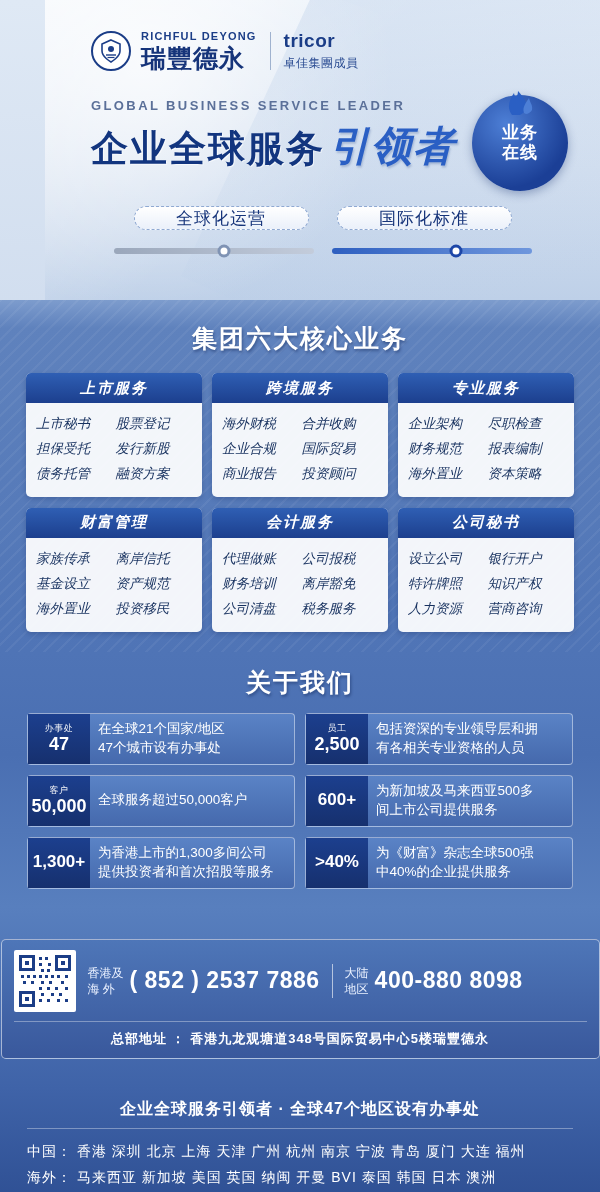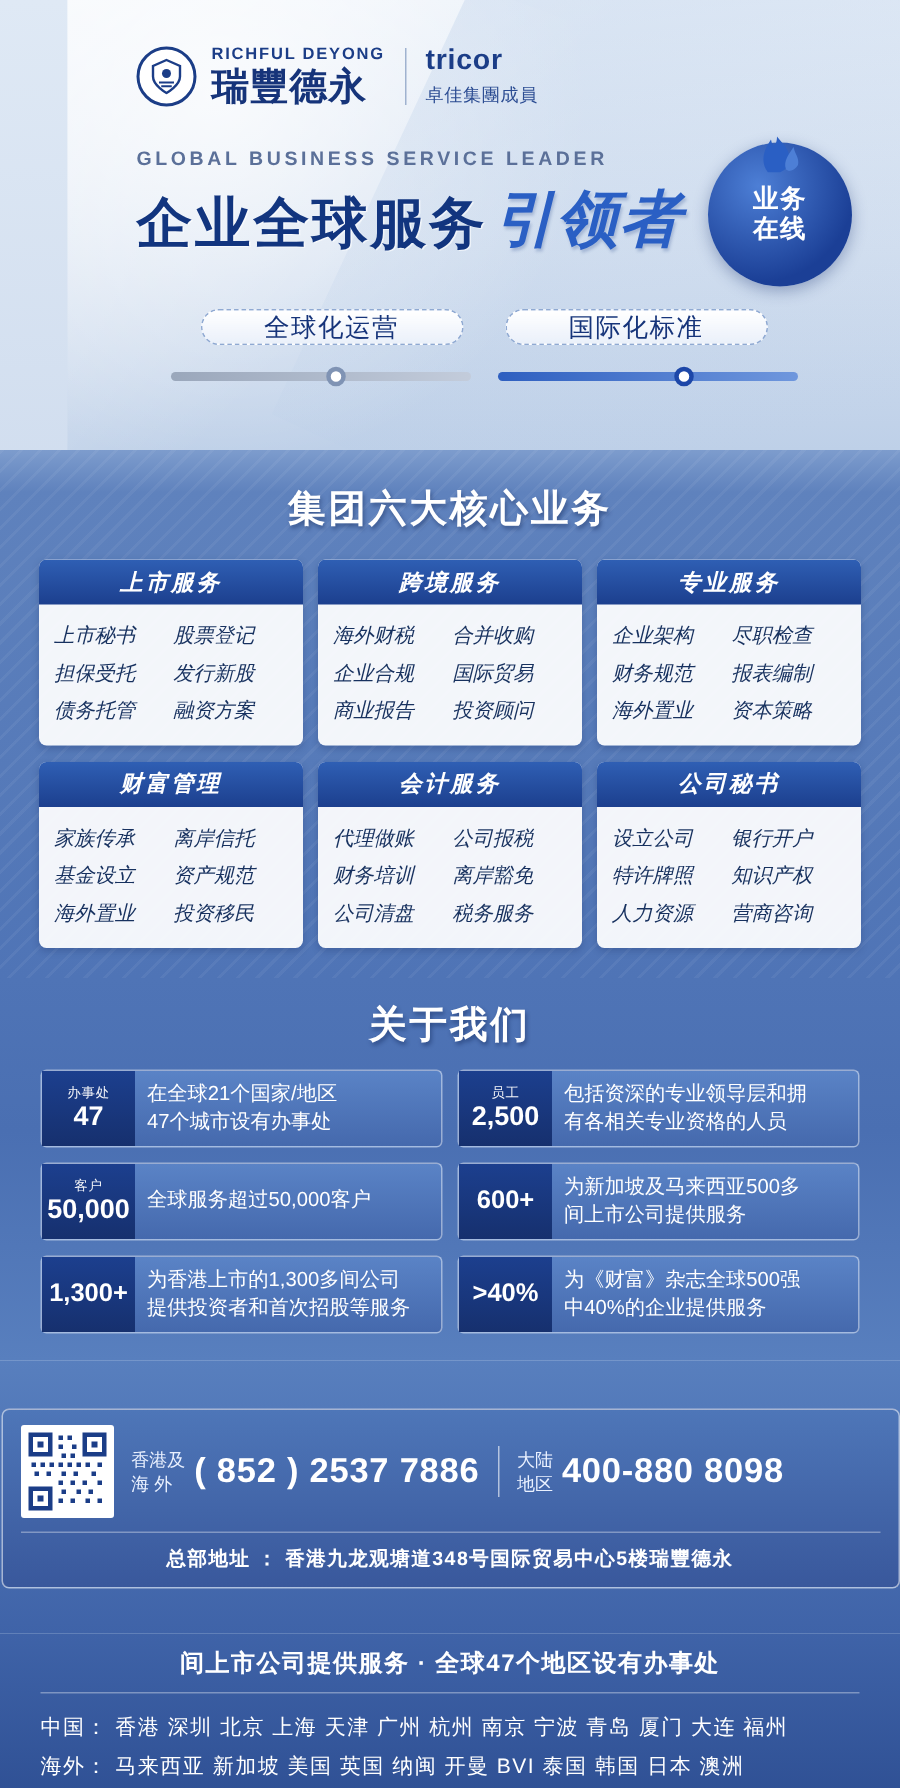--- a/index.html
+++ b/index.html
@@ -536,21 +536,21 @@
         <div class="vline"></div>
         <div class="tel-label" style="white-space:pre-line">大陆
 地区</div>
         <div class="tel-main">400-880 8098</div>
       </div>
       <div class="addr">总部地址 ： 香港九龙观塘道348号国际贸易中心5楼瑞豐德永</div>
     </div>
   </div>
 
   <div class="footer">
-    <div class="footer-title">间上市公司提供服务 · 全球47个地区设有办事处</div>
+    <div class="footer-title">企业全球服务引领者 · 全球47个地区设有办事处</div>
     <div class="geo">
       <div>
         <span>中国：</span>
         <span>香港 深圳 北京 上海 天津 广州 杭州 南京 宁波 青岛 厦门 大连 福州</span>
       </div>
       <div>
         <span>海外：</span>
         <span>马来西亚 新加坡 美国 英国 纳闽 开曼 BVI 泰国 韩国 日本 澳洲</span>
       </div>
     </div>

